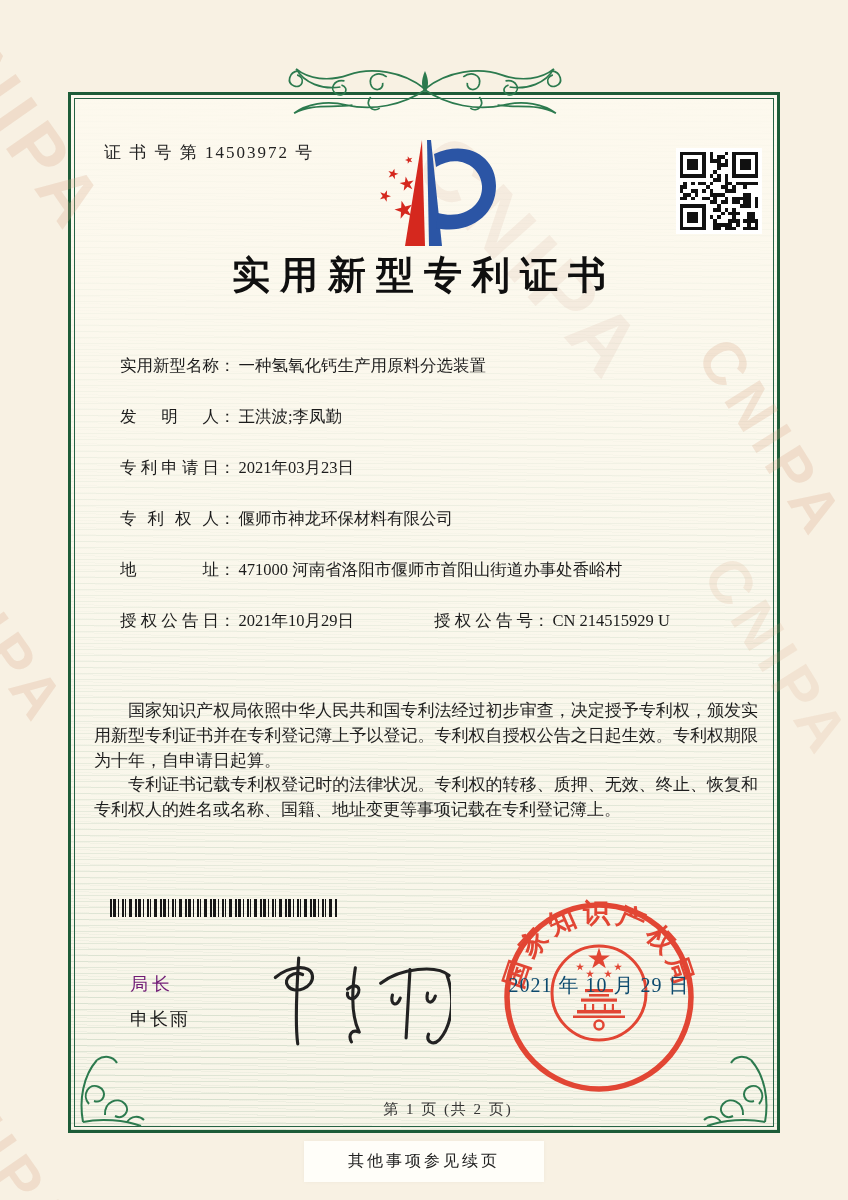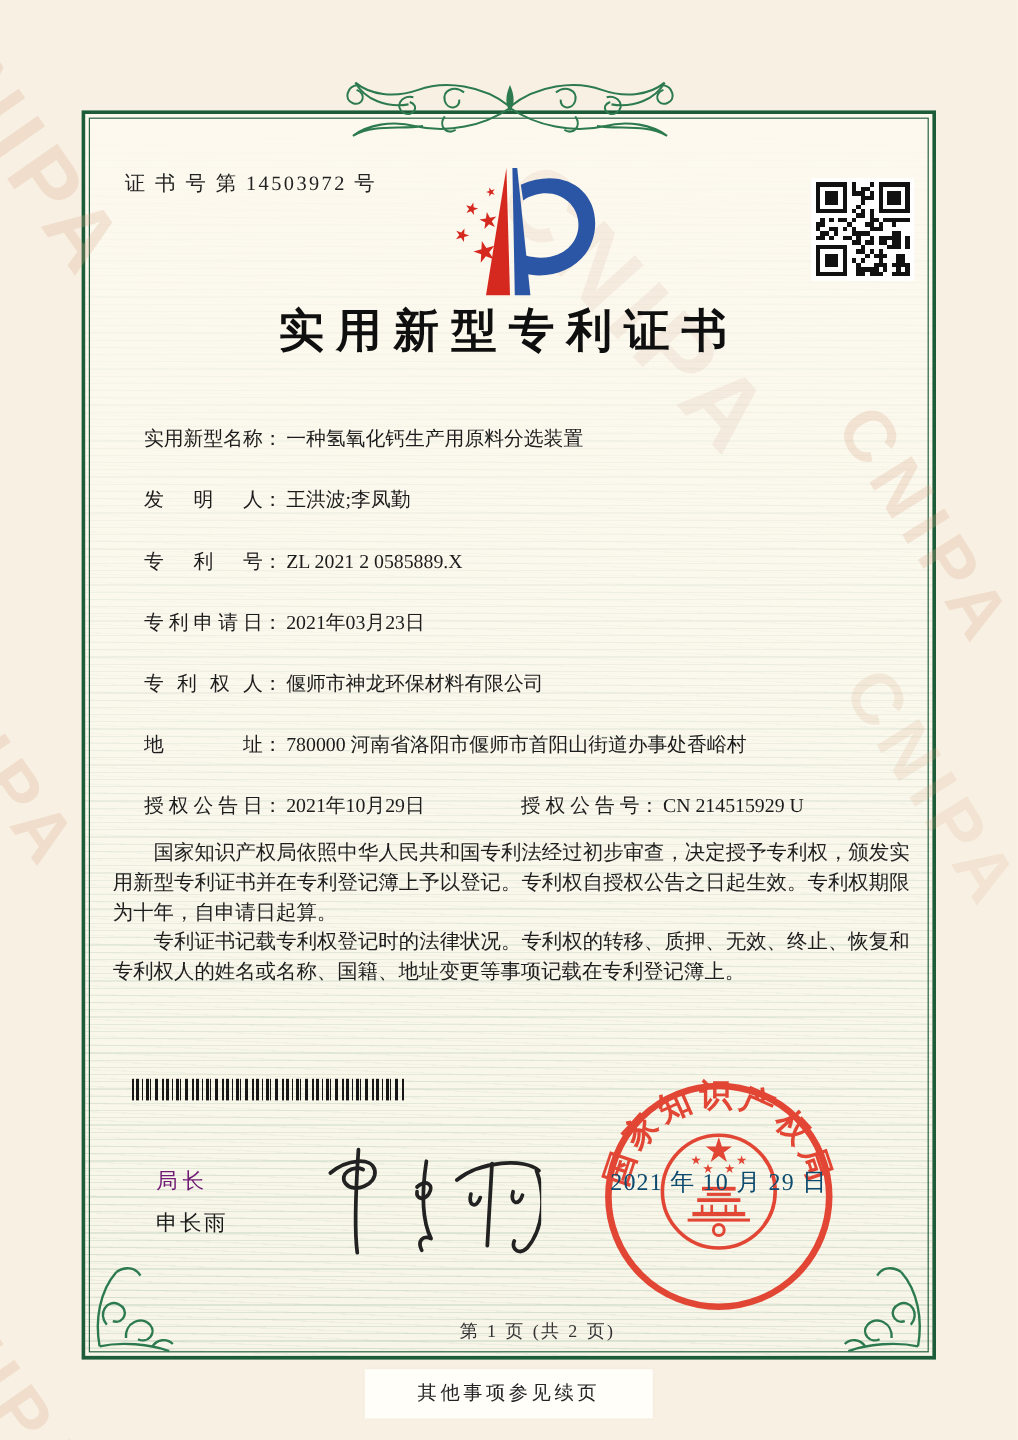--- a/index.html
+++ b/index.html
@@ -282,30 +282,27 @@
   <h1 class="title">实用新型专利证书</h1>
 
   <div class="fields">
     <div class="frow">
       <span class="flabel">实用新型名称</span><span>：</span><span class="fvalue">一种氢氧化钙生产用原料分选装置</span>
     </div>
     <div class="frow">
       <span class="flabel">发明人</span><span>：</span><span class="fvalue">王洪波;李凤勤</span>
     </div>
     <div class="frow">
-      <span class="flabel">专利号</span><span>：</span><span class="fvalue">ZL 2021 2 0585889.X</span>
-    </div>
-    <div class="frow">
       <span class="flabel">专利申请日</span><span>：</span><span class="fvalue">2021年03月23日</span>
     </div>
     <div class="frow">
       <span class="flabel">专利权人</span><span>：</span><span class="fvalue">偃师市神龙环保材料有限公司</span>
     </div>
     <div class="frow">
-      <span class="flabel">地址</span><span>：</span><span class="fvalue">780000 河南省洛阳市偃师市首阳山街道办事处香峪村</span>
+      <span class="flabel">地址</span><span>：</span><span class="fvalue">471000 河南省洛阳市偃师市首阳山街道办事处香峪村</span>
     </div>
     <div class="frow">
       <span class="flabel">授权公告日</span><span>：</span><span class="fvalue">2021年10月29日</span><span class="gap"></span><span class="flabel">授权公告号</span><span>：</span><span class="fvalue">CN 214515929 U</span>
     </div>
   </div>
 
   <div class="body-text">
     <p>国家知识产权局依照中华人民共和国专利法经过初步审查，决定授予专利权，颁发实用新型专利证书并在专利登记簿上予以登记。专利权自授权公告之日起生效。专利权期限为十年，自申请日起算。</p>
     <p>专利证书记载专利权登记时的法律状况。专利权的转移、质押、无效、终止、恢复和专利权人的姓名或名称、国籍、地址变更等事项记载在专利登记簿上。</p>
   </div>

